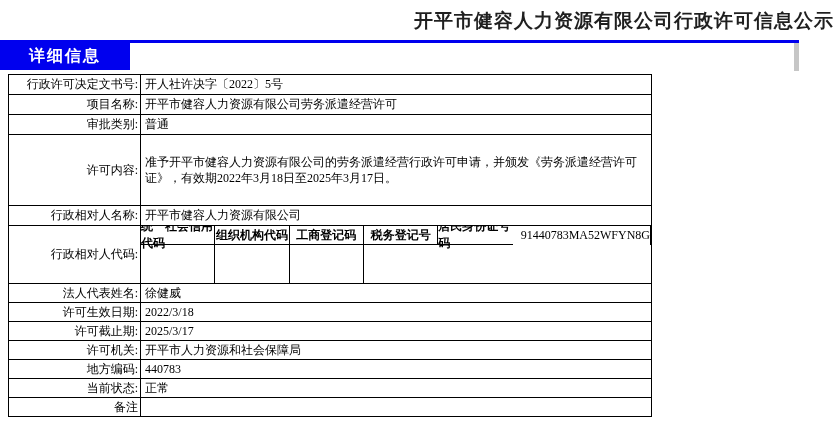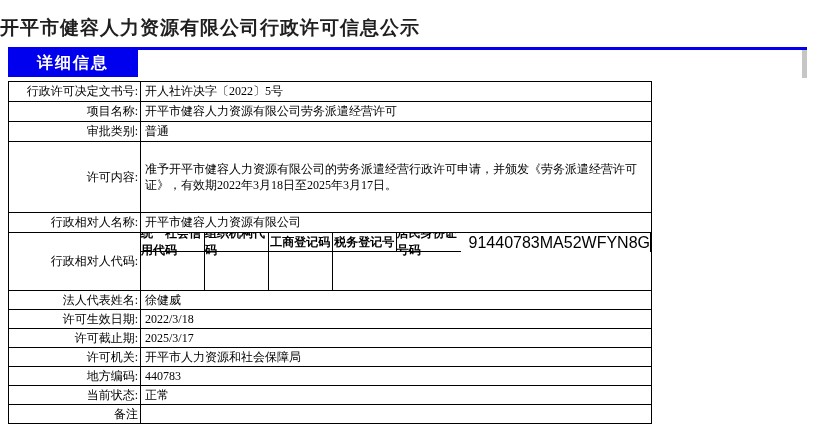--- a/index.html
+++ b/index.html
@@ -3,26 +3,26 @@
 <meta charset="utf-8">
 <style>
   html,body{margin:0;padding:0;}
   body{
     width:834px;height:427px;background:#ffffff;overflow:hidden;
     font-family:"Liberation Serif","DejaVu Serif",serif;
     color:#000;font-size:12px;
     -webkit-font-smoothing:antialiased;
   }
   .page-title{
-    padding-top:15px;height:32px;text-align:left;
+    padding-top:8px;height:32px;text-align:right;
     font-family:"Liberation Sans","DejaVu Sans",sans-serif;
     font-weight:bold;font-size:19px;color:#1f1f1f;letter-spacing:1px;
   }
   .section{
-    position:relative;margin-left:8px;width:799px;
+    position:relative;width:799px;
     border-top:3px solid #0000ee;
   }
   .tab{
     width:130px;height:27px;background:#0000ee;
     display:flex;align-items:center;justify-content:center;
   }
   .tab span{
     color:#ffffff;font-weight:bold;font-size:16px;letter-spacing:2px;
     font-family:"Liberation Sans","DejaVu Sans",sans-serif;
   }
@@ -52,21 +52,21 @@
     width:100%;display:grid;
     grid-template-columns:repeat(6,1fr);
     grid-template-rows:19px 1fr;
   }
   .code-head{
     display:flex;align-items:center;justify-content:center;
     font-weight:bold;border-bottom:1px solid #000;box-sizing:border-box;
   }
   .code-val{
     display:flex;align-items:center;padding-left:8px;box-sizing:border-box;
-    font-family:Liberation Sans, sans-serif;font-size:16px;
+    font-family:Liberation Serif, serif;font-size:12px;
   }
   .code-head:not(:nth-child(5)){border-right:1px solid #000;}
   .code-val:not(:last-child){border-right:1px solid #000;}
 </style>
 </head>
 <body>
 
 <div>
   <div class="page-title">开平市健容人力资源有限公司行政许可信息公示</div>
 

